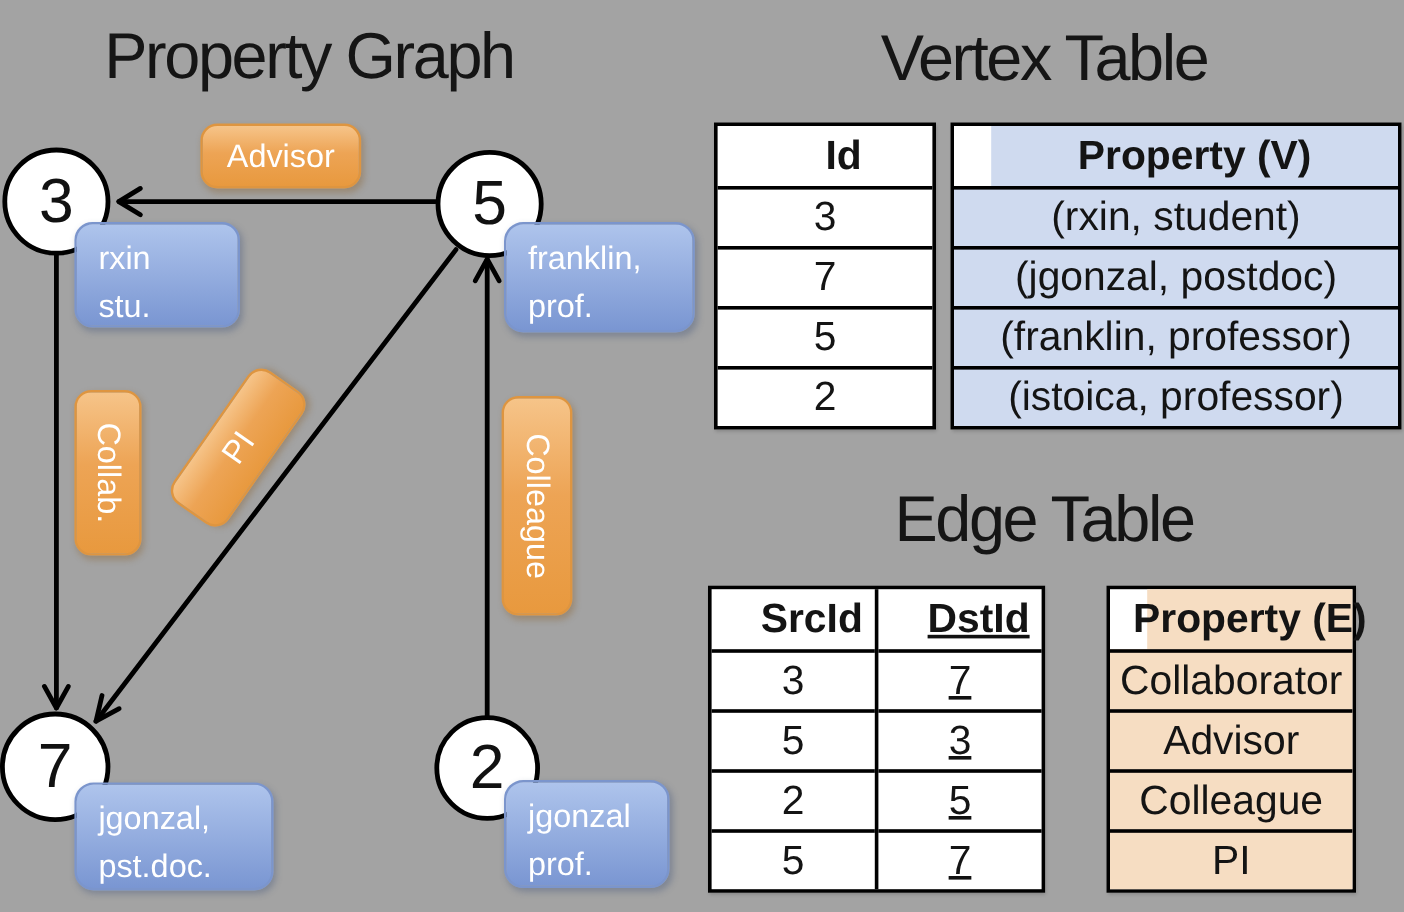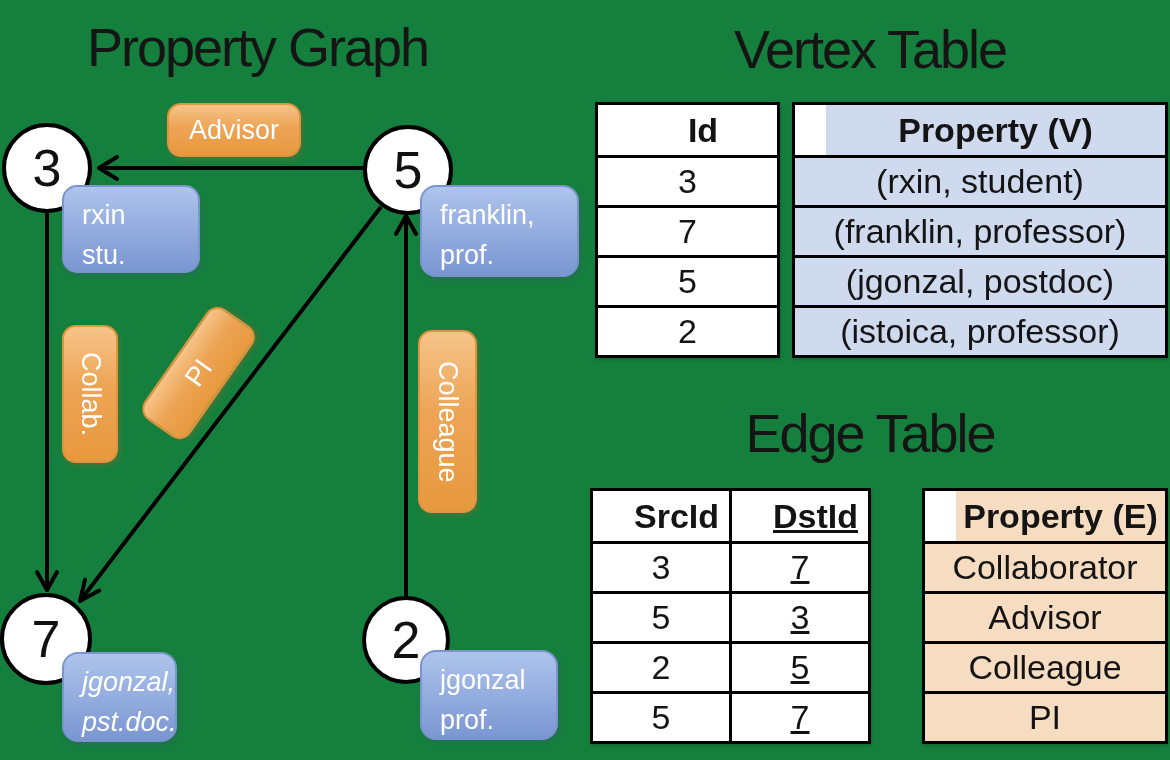--- a/index.html
+++ b/index.html
@@ -1,17 +1,17 @@
 <!DOCTYPE html>
 <html style="--orange-top: #f6c489; --orange-bottom: #e8993e; --orange-border: #de9540; --blue-top: #aec4ec; --blue-bottom: #7a96d2; --blue-border: #7b95cc; --vertex-fill: #cfdaef; --edge-fill: #f6ddc2;"><head>
 <meta charset="utf-8">
 <style>
   html,body{margin:0;padding:0;background:#fff;}
   .stage{
-    position:relative;width:1170px;height:760px;background:#15803d;overflow:hidden;
+    position:relative;width:1170px;height:760px;background:#a3a3a3;overflow:hidden;
     font-family:"Liberation Sans","DejaVu Sans",sans-serif;color:#111;
   }
   
   .big-title{
     position:absolute;text-align:center;font-size:54px;font-weight:400;
     letter-spacing:-2px;color:#151515;white-space:nowrap;
   }
   #pg-title{left:0;width:515px;top:16px;}
   #vt-title{left:585px;width:570px;top:18px;}
   #et-title{left:585px;width:570px;top:402px;}
@@ -30,21 +30,21 @@
   
   .prop-box{
     position:absolute;box-sizing:border-box;border-radius:16px;
     background:linear-gradient(180deg,var(--blue-top,#aec4ec),var(--blue-bottom,#7a96d2));
     border:2px solid var(--blue-border,#7b95cc);
     color:#fff;font-size:27px;line-height:1.48;padding:9px 8px 0 18px;
     box-shadow:2px 3px 5px rgba(60,80,120,.35);
   }
   #box-rxin    {left:62px; top:185px;width:138px;height:88px;border-radius:15px;}
   #box-franklin{left:420px;top:185px;width:159px;height:92px;}
-  #box-jgonzal {left:62px; top:652px;width:115px;height:90px;font-style:italic;}
+  #box-jgonzal {left:62px; top:652px;width:166px;height:90px;}
   #box-istoica {left:420px;top:650px;width:138px;height:90px;}
 
   
   .edge-box{
     position:absolute;box-sizing:border-box;border-radius:14px;
     background:linear-gradient(180deg,var(--orange-top,#f6c489),#eda455 45%,var(--orange-bottom,#e8993e));
     border:2px solid var(--orange-border,#de9540);
     color:#fff;font-size:27px;display:flex;align-items:center;justify-content:center;
     box-shadow:2px 3px 5px rgba(140,100,50,.4);
   }
@@ -70,21 +70,21 @@
   }
   .tcell.first{border-top:none;}
   .tcell.th{font-size:34px;font-weight:700;margin-left:31px;}
   .fill-v .tcell{background:var(--vertex-fill,#cfdaef);text-align:center;}
   .fill-e .tcell{background:var(--edge-fill,#f6ddc2);}
   #vt-id  {left:595px;top:102px;width:185px;}
   #vt-prop{left:792px;top:102px;width:376px;}
   #et-src-dst{left:590px;top:488px;width:281px;display:flex;padding:0;}
   .subcol{flex:1;}
   .subcol.divided{border-left:3px solid #000;text-decoration:underline;}
-  #et-prop{left:922px;top:488px;width:246px;}
+  #et-prop{left:922px;top:488px;width:208px;}
 </style>
 </head>
 <body>
 
 <div class="stage">
 
   <div id="pg-title" class="big-title">Property Graph</div>
 
   <svg class="edges" width="585" height="760" viewBox="0 0 585 760">
     <g>
@@ -154,22 +154,22 @@
     <div class="tcell th first">Id</div>
     <div class="tcell">3</div>
     <div class="tcell">7</div>
     <div class="tcell">5</div>
     <div class="tcell">2</div>
   </div>
 
   <div id="vt-prop" class="tcol fill-v">
     <div class="tcell th first">Property (V)</div>
     <div class="tcell">(rxin, student)</div>
+    <div class="tcell">(jgonzal, postdoc)</div>
     <div class="tcell">(franklin, professor)</div>
-    <div class="tcell">(jgonzal, postdoc)</div>
     <div class="tcell">(istoica, professor)</div>
   </div>
 
   <div id="et-title" class="big-title">Edge Table</div>
 
   <div id="et-src-dst" class="tcol">
     <div class="subcol">
       <div class="tcell th first">SrcId</div>
       <div class="tcell">3</div>
       <div class="tcell">5</div>

